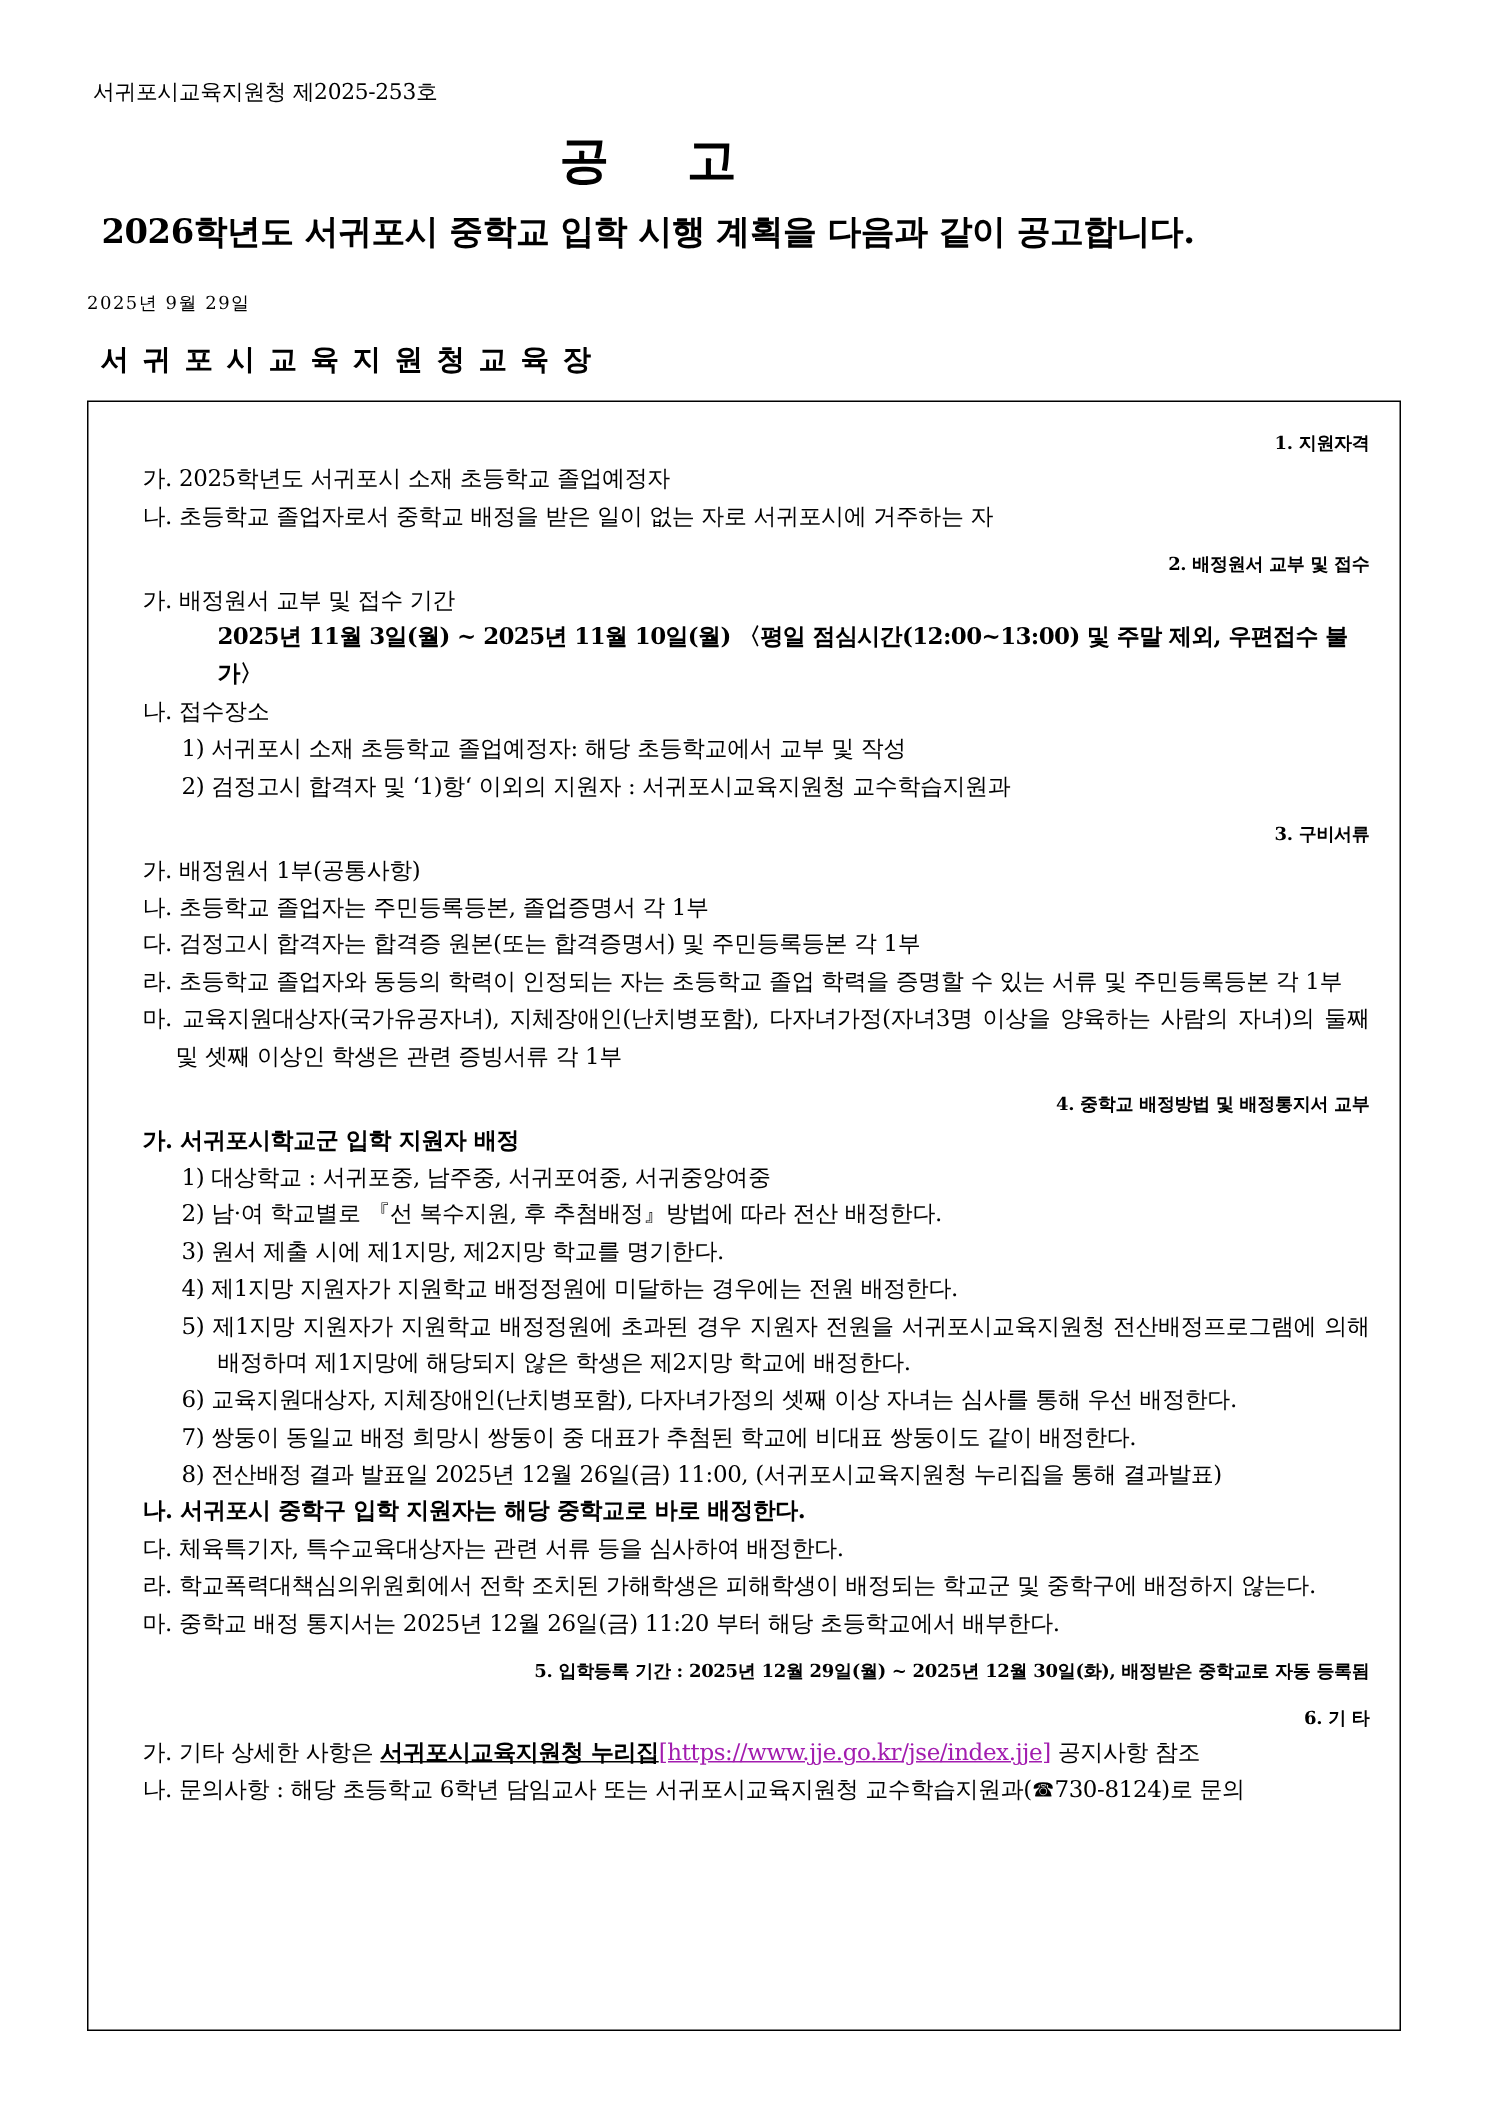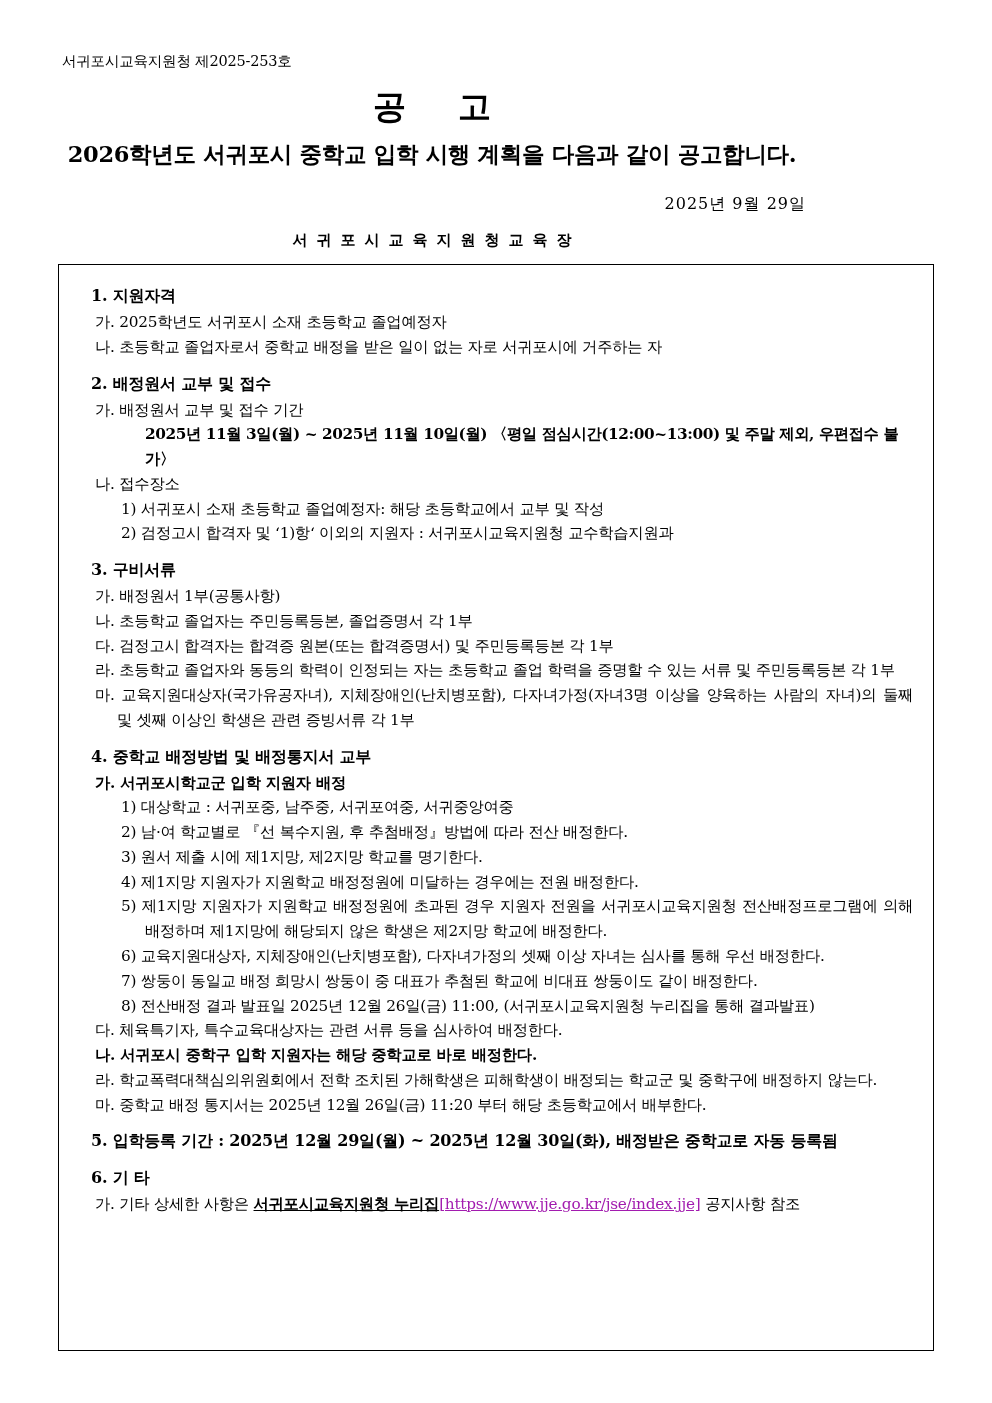--- a/index.html
+++ b/index.html
@@ -37,28 +37,28 @@
     line-height: 1.1;
   }
   .subtitle {
     text-align: center;
     font-size: 22.5px;
     font-weight: bold;
     letter-spacing: -0.3px;
     margin: 0 0 24px 0;
   }
   .date-line {
-    text-align: right;
-    font-size: 16px;
+    text-align: left;
+    font-size: 12px;
     letter-spacing: 1px;
     margin: 0 0 16px 0;
   }
   .issuer {
-    text-align: center;
-    font-size: 15px;
+    text-align: left;
+    font-size: 19px;
     font-weight: bold;
     letter-spacing: 9px;
     text-indent: 9px;
     margin: 0 0 14px 0;
   }
   .body-box {
     border: 1.5px solid #000;
     box-sizing: border-box;
     width: 876px;
     margin: 0 auto;
@@ -66,24 +66,25 @@
     padding: 18px 20px 10px 20px;
     overflow: hidden;
     font-size: 15.3px;
     line-height: 1.62;
   }
   .sec {
     margin-bottom: 11px;
   }
   .sec-head {
     font-weight: bold;
-    font-size: 16px;
+    font-size: 12px;
     letter-spacing: -0.2px;
     margin-left: 12px;
     margin-bottom: 1px;
+    text-align: right;
   }
   .lvl1 {
     margin-left: 38px;
     text-indent: -22px;
     padding-left: 0;
     letter-spacing: -0.25px;
   }
   .lvl1.bold {
     font-weight: bold;
   }
@@ -215,27 +216,27 @@
         <span>교육지원대상자, 지체장애인(난치병포함), 다자녀가정의 셋째 이상 자녀는 심사를 통해 우선 배정한다.</span>
       </div>
       <div class="lvl2">
         <span>7)</span>
         <span>쌍둥이 동일교 배정 희망시 쌍둥이 중 대표가 추첨된 학교에 비대표 쌍둥이도 같이 배정한다.</span>
       </div>
       <div class="lvl2 bold">
         <span>8)</span>
         <span>전산배정 결과 발표일 2025년 12월 26일(금) 11:00, (서귀포시교육지원청 누리집을 통해 결과발표)</span>
       </div>
+      <div class="lvl1 bold">
+        <span>나.</span>
+        <span>서귀포시 중학구 입학 지원자는 해당 중학교로 바로 배정한다.</span>
+      </div>
       <div class="lvl1">
         <span>다.</span>
         <span>체육특기자, 특수교육대상자는 관련 서류 등을 심사하여 배정한다.</span>
-      </div>
-      <div class="lvl1 bold">
-        <span>나.</span>
-        <span>서귀포시 중학구 입학 지원자는 해당 중학교로 바로 배정한다.</span>
       </div>
       <div class="lvl1 justify">
         <span>라.</span>
         <span>학교폭력대책심의위원회에서 전학 조치된 가해학생은 피해학생이 배정되는 학교군 및 중학구에 배정하지 않는다.</span>
       </div>
       <div class="lvl1">
         <span>마.</span>
         <span>중학교 배정 통지서는 2025년 12월 26일(금) 11:20 부터 해당 초등학교에서 배부한다.</span>
       </div>
     </div>
@@ -243,16 +244,20 @@
     <div class="sec">
       <div class="sec-head">5. 입학등록 기간 : 2025년 12월 29일(월) ~ 2025년 12월 30일(화), 배정받은 중학교로 자동 등록됨</div>
     </div>
 
     <div class="sec">
       <div class="sec-head">6. 기 타</div>
       <div class="lvl1">
         <span>가.</span>
         <span>기타 상세한 사항은 </span><span class="hl u">서귀포시교육지원청 누리집</span><span class="link">[https://www.jje.go.kr/jse/index.jje]</span><span> 공지사항  참조</span>
       </div>
+      <div class="lvl1">
+        <span>나.</span>
+        <span>문의사항 : 해당 초등학교 6학년 담임교사 또는 서귀포시교육지원청 교수학습지원과(☎730-8124)로 문의</span>
+      </div>
     </div>
 
   </div>
 </div>
 
 </body></html>

